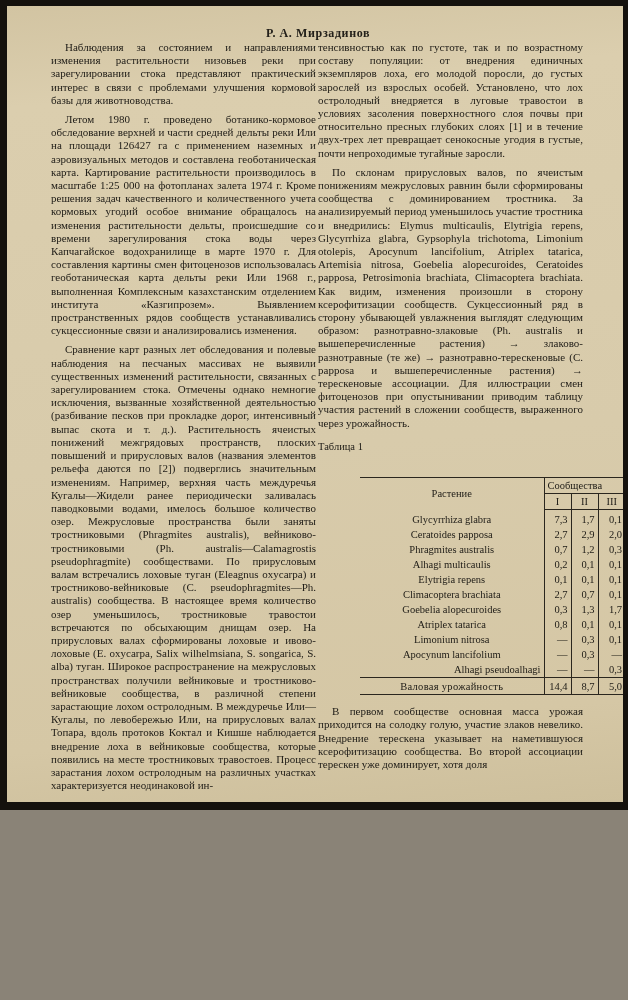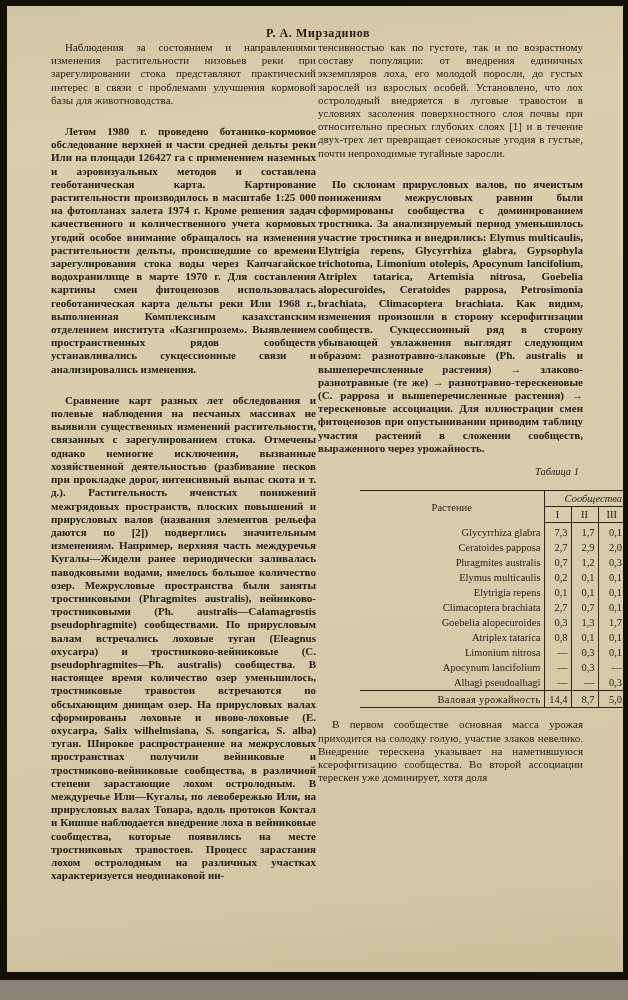--- a/index.html
+++ b/index.html
@@ -1,19 +1,19 @@
 <!DOCTYPE html>
 <html><head>
 <meta charset="utf-8">
 <style>
   html, body { margin: 0; padding: 0; background: #8a8377; }
   * { box-sizing: border-box; }
   .page {
     position: relative;
-    width: 628px; height: 980px;
+    width: 628px; height: 810px;
     margin: 0 auto;
     background: linear-gradient(175deg, #d2c4a2 0%, #dbceae 12%, #d8cbab 55%, #d5c7a5 88%, #cdbf9c 100%);
     border: solid #14110d;
     border-width: 6px 5px 8px 7px;
     overflow: hidden;
     color: #23201a;
     font-family: "Liberation Serif", "DejaVu Serif", serif;
   }
   .inner { padding: 14px 38px 0 44px; }
   .author {
@@ -21,30 +21,30 @@
     margin-top: 6px;
   }
   .title {
     text-align: center; font-weight: bold; font-size: 12.5px; letter-spacing: 0.4px;
     margin-top: 13px; margin-bottom: 14px;
   }
   .columns { display: flex; gap: 2px; }
   .col { width: 265px; font-size: 11px; line-height: 13.2px; text-align: justify; }
   .col p { margin: 0; text-indent: 14px; }
   .col p.no-indent { text-indent: 0; }
-  .col p + p { margin-top: 18px; font-weight: bold; }
-  .tbl-caption { text-align: right; font-style: italic; font-size: 10.5px; margin: 10px 4px 12px 0; }
+  .col p + p { margin-top: 6px; }
+  .tbl-caption { text-align: left; font-size: 10.5px; margin: 10px 4px 24px 0; }
   .tbl-title { font-weight: bold; font-size: 10.5px; text-indent: 14px; margin-bottom: 7px; line-height: 13px; }
   table.plants { border-collapse: collapse; width: 100%; font-size: 10.5px; margin: 2px 0 10px 0; }
   table.plants { border-top: 1.4px solid #2a261e; border-bottom: 1.4px solid #2a261e; margin-left: 42px; }
   table.plants th, table.plants td { padding: 1px 3px; font-weight: normal; line-height: 13px; }
-  th.grp { text-align: right; font-weight: bold; border-left: 1px solid #2a261e; border-bottom: 1px solid #2a261e; font-style: italic; }
+  th.grp { text-align: left; font-weight: bold; border-left: 1px solid #2a261e; border-bottom: 1px solid #2a261e; }
   th.plant-h { text-align: center; vertical-align: middle; }
   th.num-h { text-align: center; border-left: 1px solid #2a261e; border-bottom: 1px solid #2a261e; width: 27px; }
-  td.plant { text-align: right; }
+  td.plant { text-align: center; }
   td.plant.shift { text-align: right; }
   td.num { text-align: right; border-left: 1px solid #2a261e; }
   tr.total td { border-top: 1px solid #2a261e; padding-top: 2px; }
   tr.total td.plant { letter-spacing: 0.3px; }
   tr.first-body td { padding-top: 3px; }
   .footer {
     position: absolute; left: 44px; right: 38px; bottom: 10px;
     display: flex; justify-content: space-between;
     font-size: 10.5px;
   }
@@ -98,21 +98,21 @@
               <td class="num">2,9</td>
               <td class="num">2,0</td>
             </tr>
             <tr>
               <td class="plant">Phragmites australis</td>
               <td class="num">0,7</td>
               <td class="num">1,2</td>
               <td class="num">0,3</td>
             </tr>
             <tr>
-              <td class="plant">Elymus multicaulis</td>
+              <td class="plant">Alhagi multicaulis</td>
               <td class="num">0,2</td>
               <td class="num">0,1</td>
               <td class="num">0,1</td>
             </tr>
             <tr>
               <td class="plant">Elytrigia repens</td>
               <td class="num">0,1</td>
               <td class="num">0,1</td>
               <td class="num">0,1</td>
             </tr>

